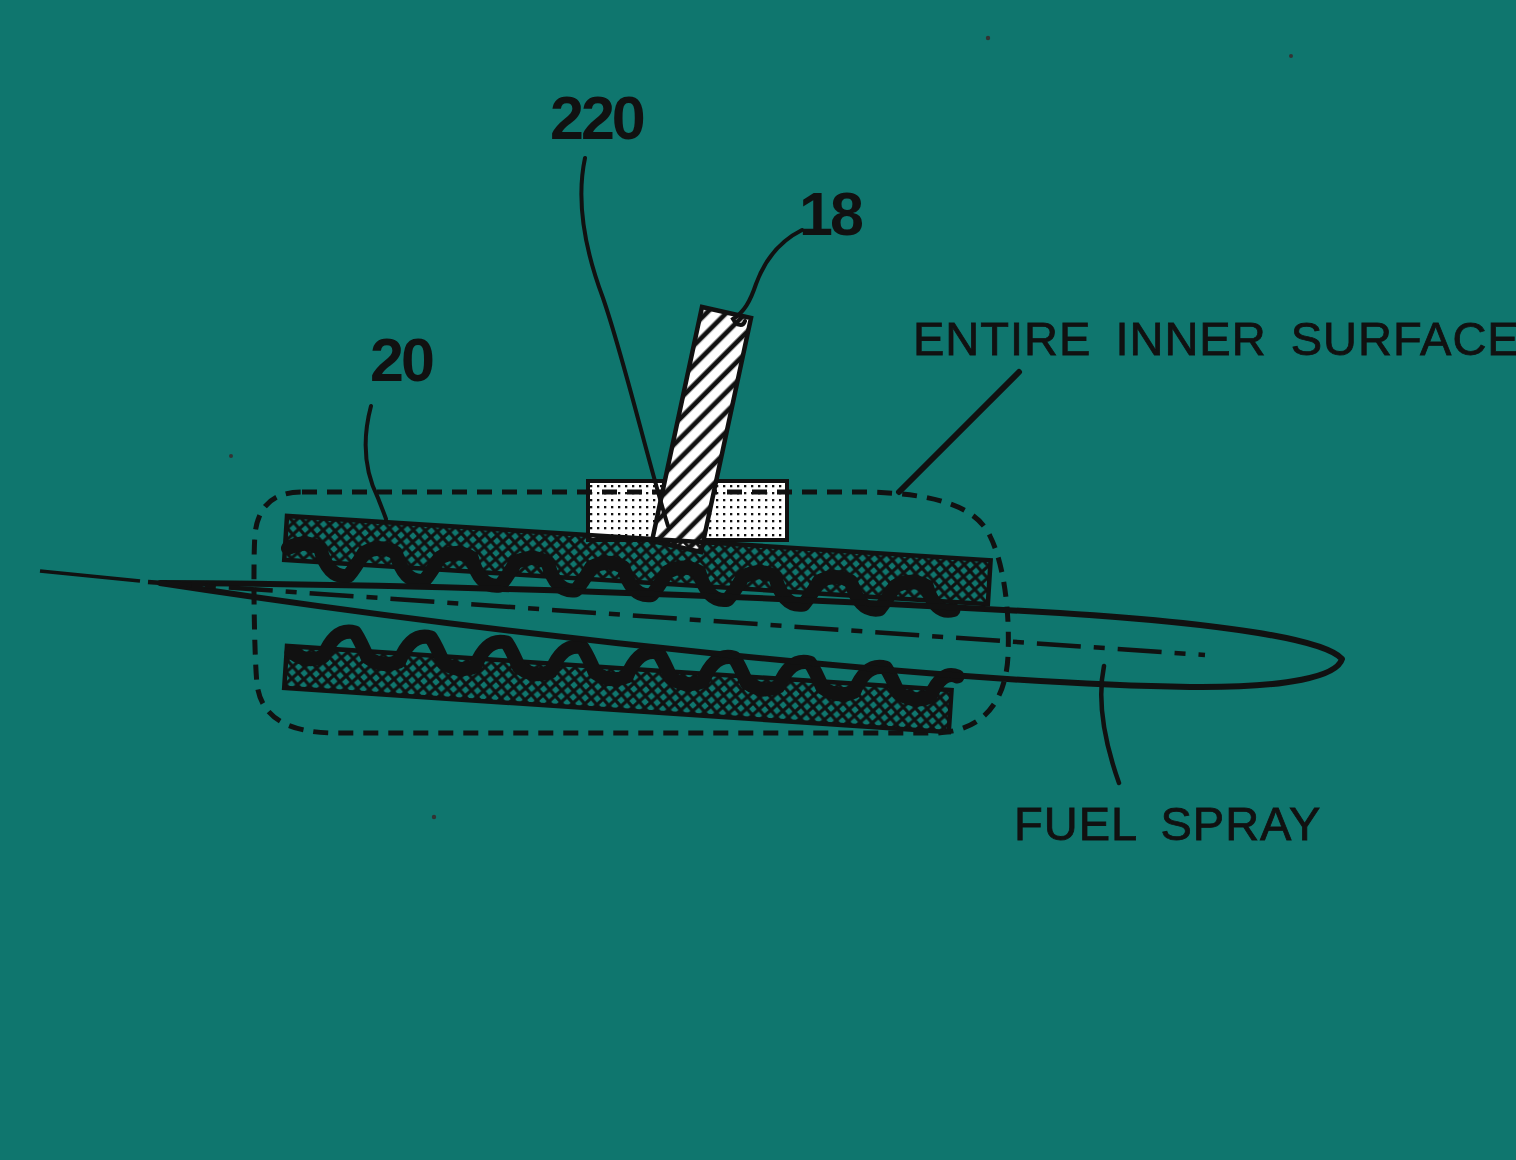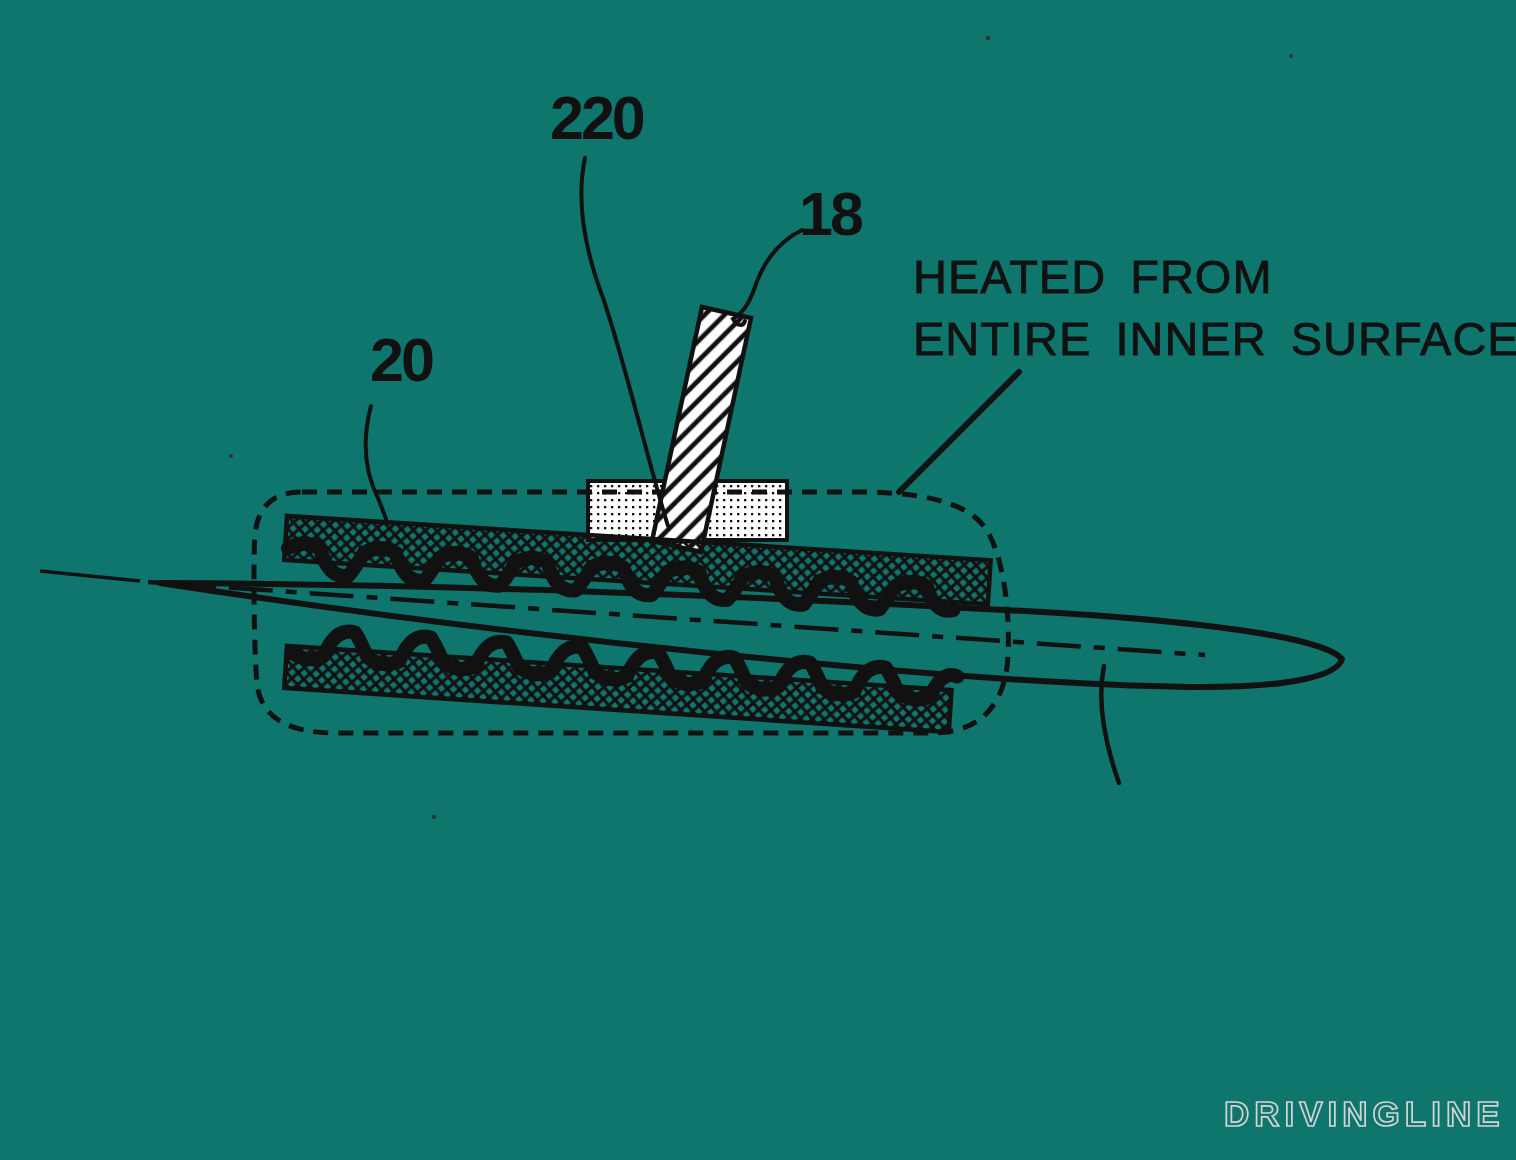--- a/index.html
+++ b/index.html
@@ -99,18 +99,18 @@
     <circle cx="1291" cy="56" r="2" fill="#333"></circle>
     <circle cx="231" cy="456" r="2" fill="#333"></circle>
     <circle cx="434" cy="817" r="2.2" fill="#333"></circle>
   </svg>
 
   <div class="ref" style="left:550px;top:88px;">220</div>
   <div class="ref" style="left:799px;top:184px;">18</div>
   <div class="ref" style="left:370px;top:330px;">20</div>
 
   <div class="ann" style="left:913px;top:246px;">
-    <span>HEATED FROM</span><br>
+    <br>
     <span>ENTIRE INNER SURFACE</span>
   </div>
+  <div class="ann" style="left:1014px;top:793px;">FUEL SPRAY</div>
 
-  <div class="wm">DRIVINGLINE</div>
 </div>
 
 </body></html>

